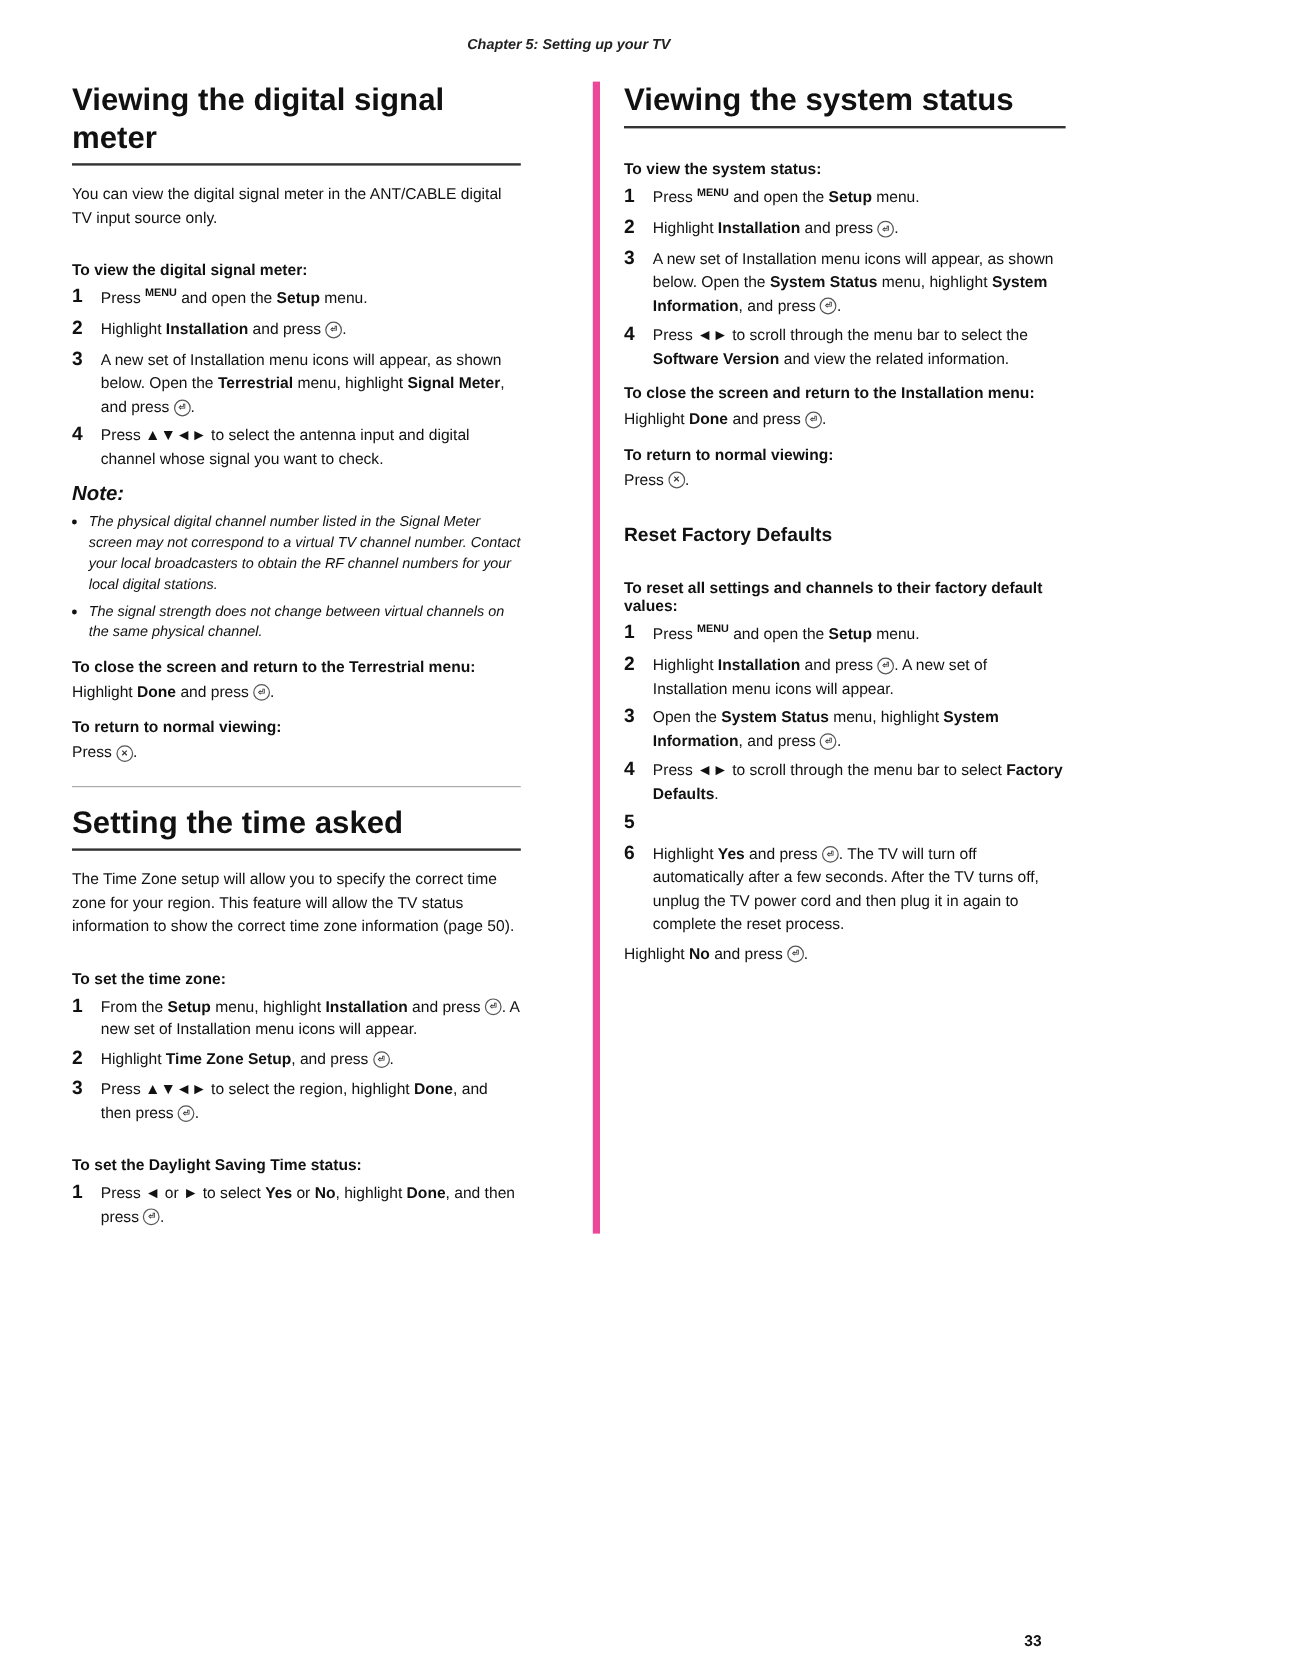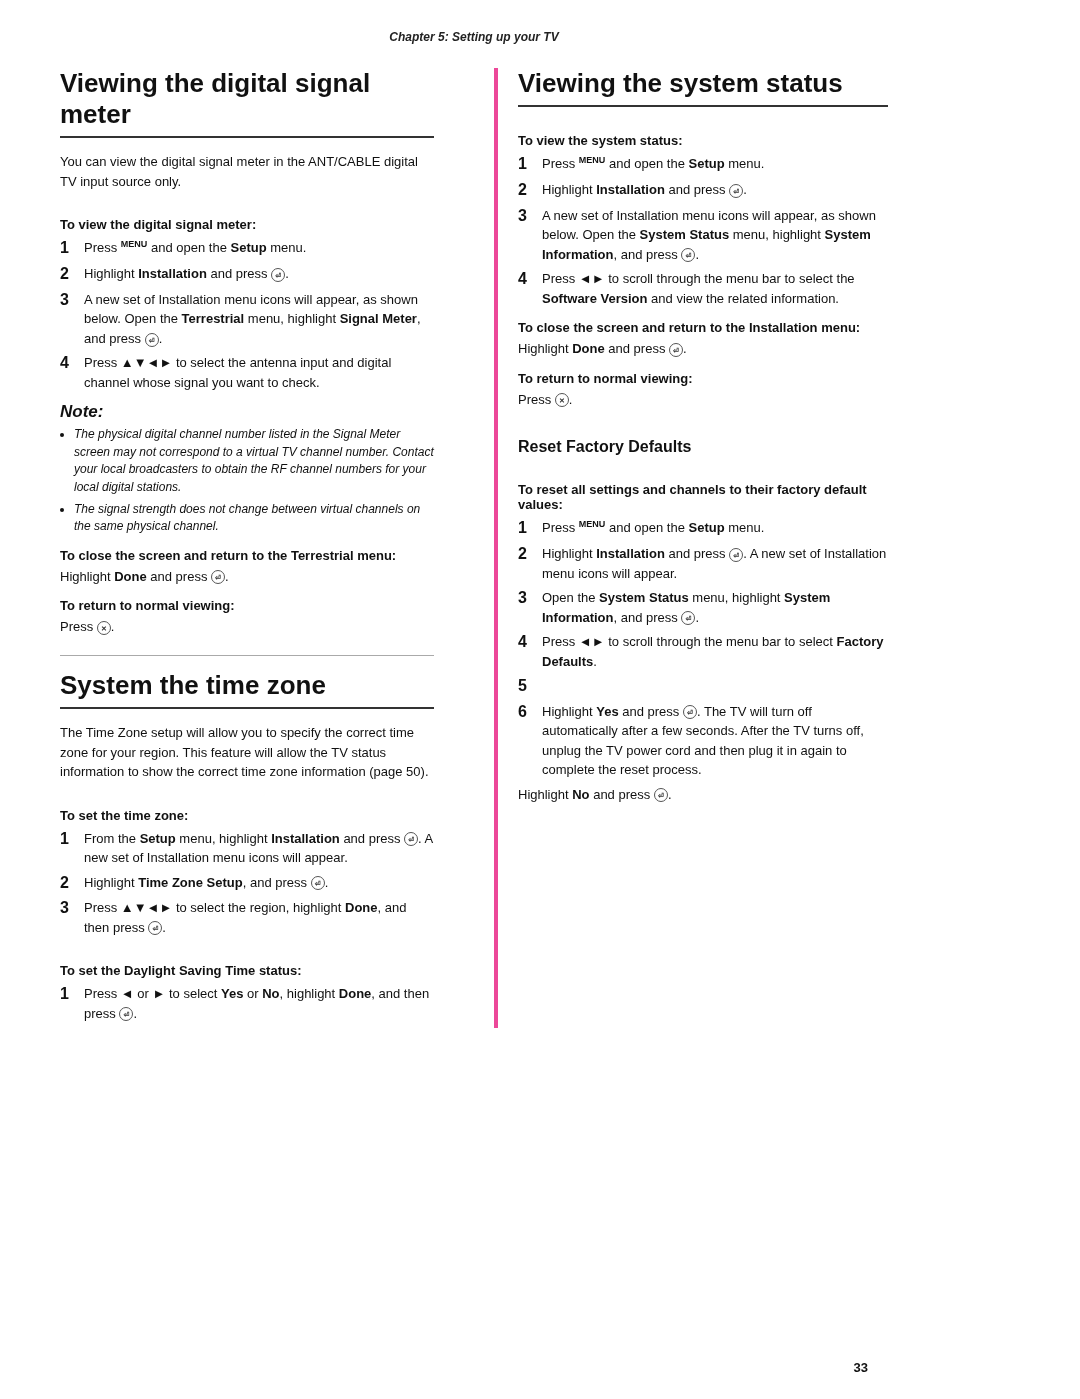--- a/index.html
+++ b/index.html
@@ -24,21 +24,21 @@
       font-weight: bold;
       margin-bottom: 24px;
       color: #222;
     }
     .two-col {
       display: grid;
       grid-template-columns: 1fr 1fr;
       gap: 0 40px;
     }
     .left-col { padding-right: 20px; }
-    .right-col { padding-left: 20px; border-left: 4px solid #ec4899; }
+    .right-col { padding-left: 20px; border-left: 6px solid #ec4899; }
     .section-title {
       font-size: 26px;
       font-weight: bold;
       border-bottom: 2px solid #333;
       padding-bottom: 6px;
       margin-bottom: 14px;
       line-height: 1.2;
     }
     .subsection-title {
       font-size: 13px;
@@ -194,21 +194,21 @@
         <div class="sub-heading">To close the screen and return to the Terrestrial menu:</div>
         <p>Highlight <b>Done</b> and press <span class="icon-enter">⏎</span>.</p>
 
         <div class="sub-heading">To return to normal viewing:</div>
         <p>Press <span class="icon-exit">✕</span>.</p>
       </div>
 
       <hr class="divider-line">
 
       <div>
-        <div class="section-title">System the time zone</div>
+        <div class="section-title">Setting the time asked</div>
         <p>The Time Zone setup will allow you to specify the correct time zone for your region. This feature will allow the TV status information to show the correct time zone information (page 50).</p>
 
         <div class="subsection-title">To set the time zone:</div>
         <ol>
           <li>
             <span class="num">1</span>
             <span class="content">From the <b>Setup</b> menu, highlight <b>Installation</b> and press <span class="icon-enter">⏎</span>. A new set of Installation menu icons will appear.</span>
           </li>
           <li>
             <span class="num">2</span>

